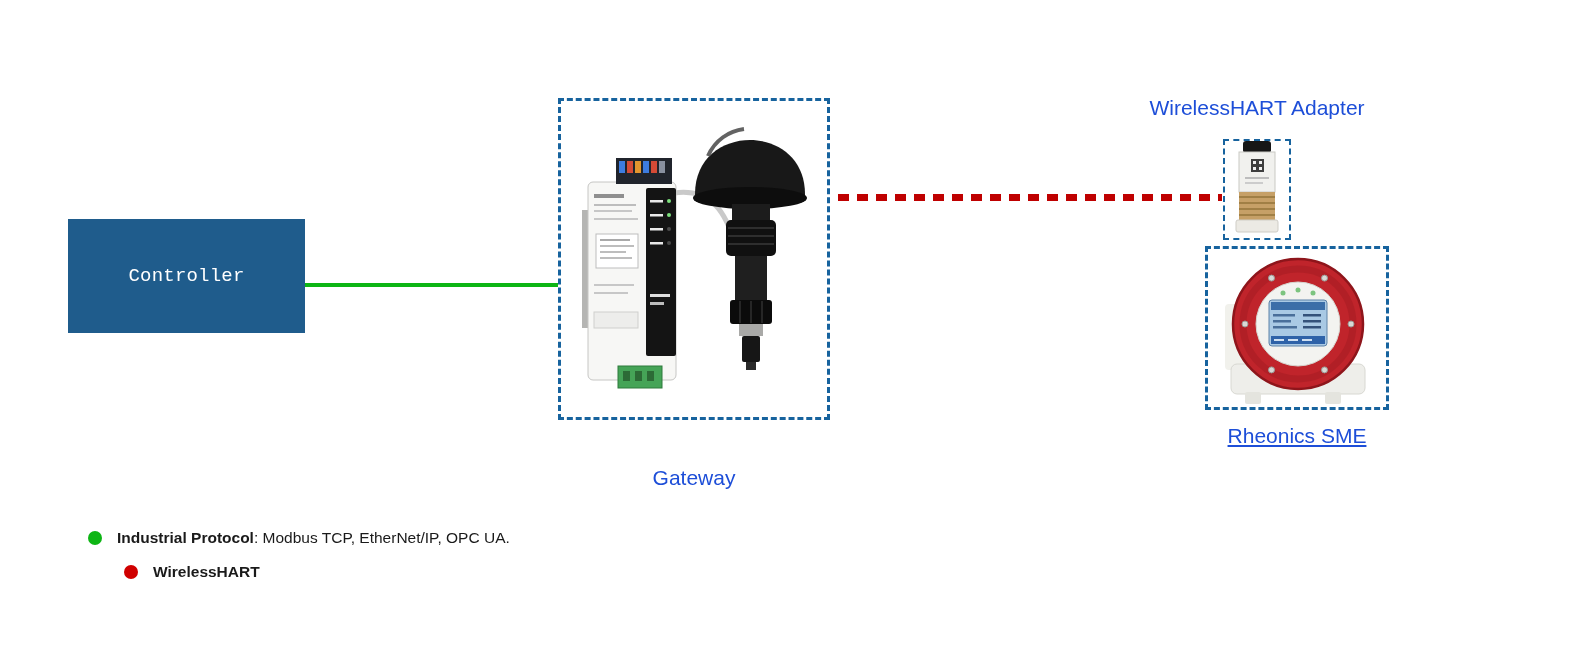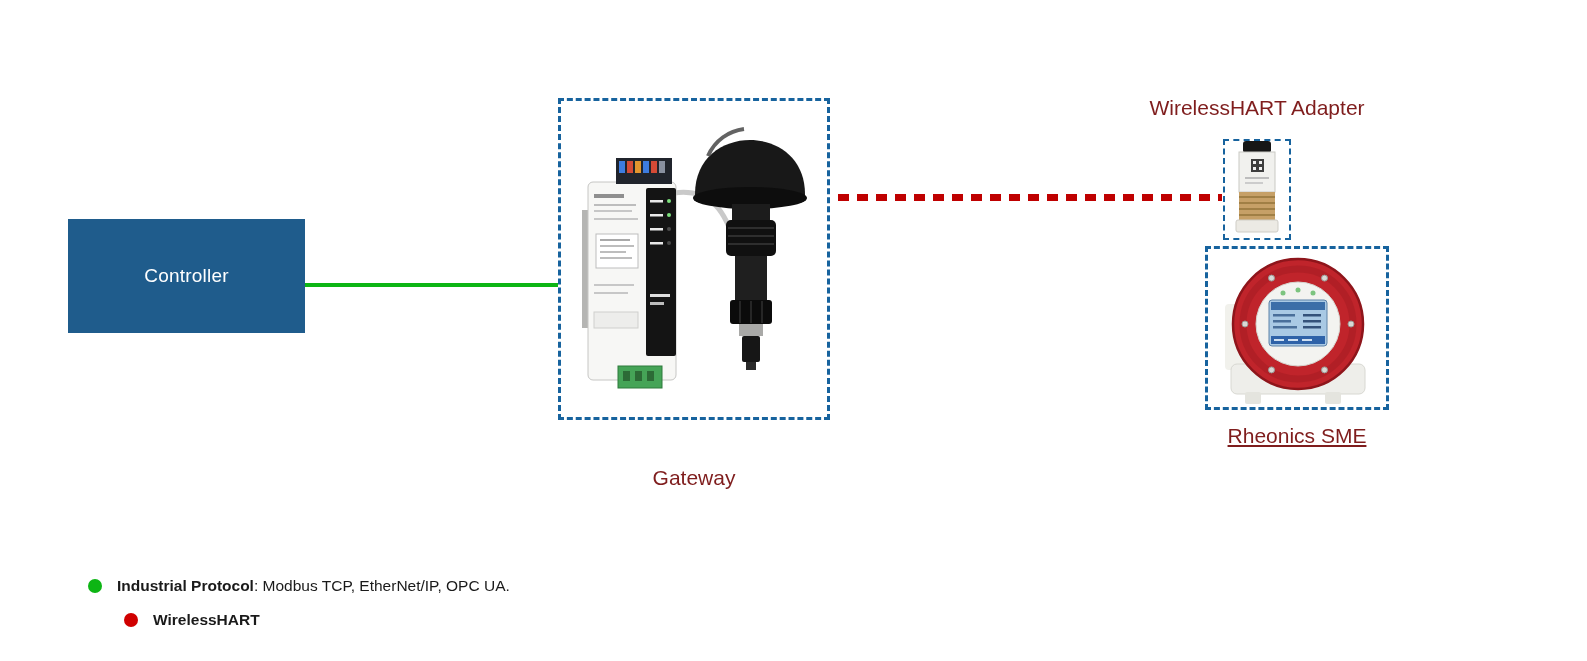--- a/index.html
+++ b/index.html
@@ -43,56 +43,55 @@
   .dashed-box { position: absolute; border-style: dashed; background: transparent; }
   .gateway-box  { left: 558px;  top: 98px;  width: 272px; height: 322px; border-width: 3px; }
   .adapter-box  { left: 1223px; top: 139px; width: 68px;  height: 101px; border-width: 2px; }
   .sme-box      { left: 1205px; top: 246px; width: 184px; height: 164px; border-width: 3px; }
 
   
   .node-label {
     position: absolute;
     text-align: center;
     font-size: 21px;
-    color: #7f1d1d;
+    color: #1d4ed8;
   }
   .gateway-label { left: 558px;  top: 434px; width: 272px; margin-top: 32px; }
   .adapter-label { left: 1097px; top: 96px;  width: 320px; }
   .sme-label     { left: 1205px; top: 424px; width: 184px; text-decoration: underline; }
 
   
   .device { position: absolute; }
   .gateway-devices { left: 558px; top: 98px; width: 272px; height: 322px; }
   .adapter-device  { left: 1223px; top: 139px; width: 68px; height: 101px; }
   .sme-device      { left: 1205px; top: 246px; width: 184px; height: 164px; }
 
   
   .legend-row {
     position: absolute;
     display: flex;
     align-items: center;
     gap: 15px;
-    margin-top: 48px;
   }
   .legend-row-1 { left: 88px; top: 529px; }
   .legend-row-2 { left: 88px; top: 563px; padding-left: 36px; }
   .legend-dot {
     width: 14px; height: 14px;
     border-radius: 50%;
     flex: 0 0 auto;
   }
   .legend-text { font-size: 15.5px; color: #1a1a1a; }
   .legend-text b { font-weight: bold; }
 </style>
 </head>
 <body>
 
 <div class="canvas">
 
-  <div class="controller-box" style="background-color: rgb(31, 92, 140); color: rgb(255, 255, 255);">
+  <div class="controller-box" style="background-color: rgb(31, 92, 140); color: rgb(255, 255, 255); font-family: Liberation Mono, monospace;">
     <span>Controller</span>
   </div>
 
   <div class="line-industrial" style="background-color: rgb(13, 181, 20);"></div>
 
   <div class="line-wireless" style="--dot-color: #bf0000;"></div>
 
   <div class="dashed-box gateway-box" style="border-color: rgb(23, 99, 158);"></div>
 
   <svg class="device gateway-devices" viewBox="0 0 272 322">

